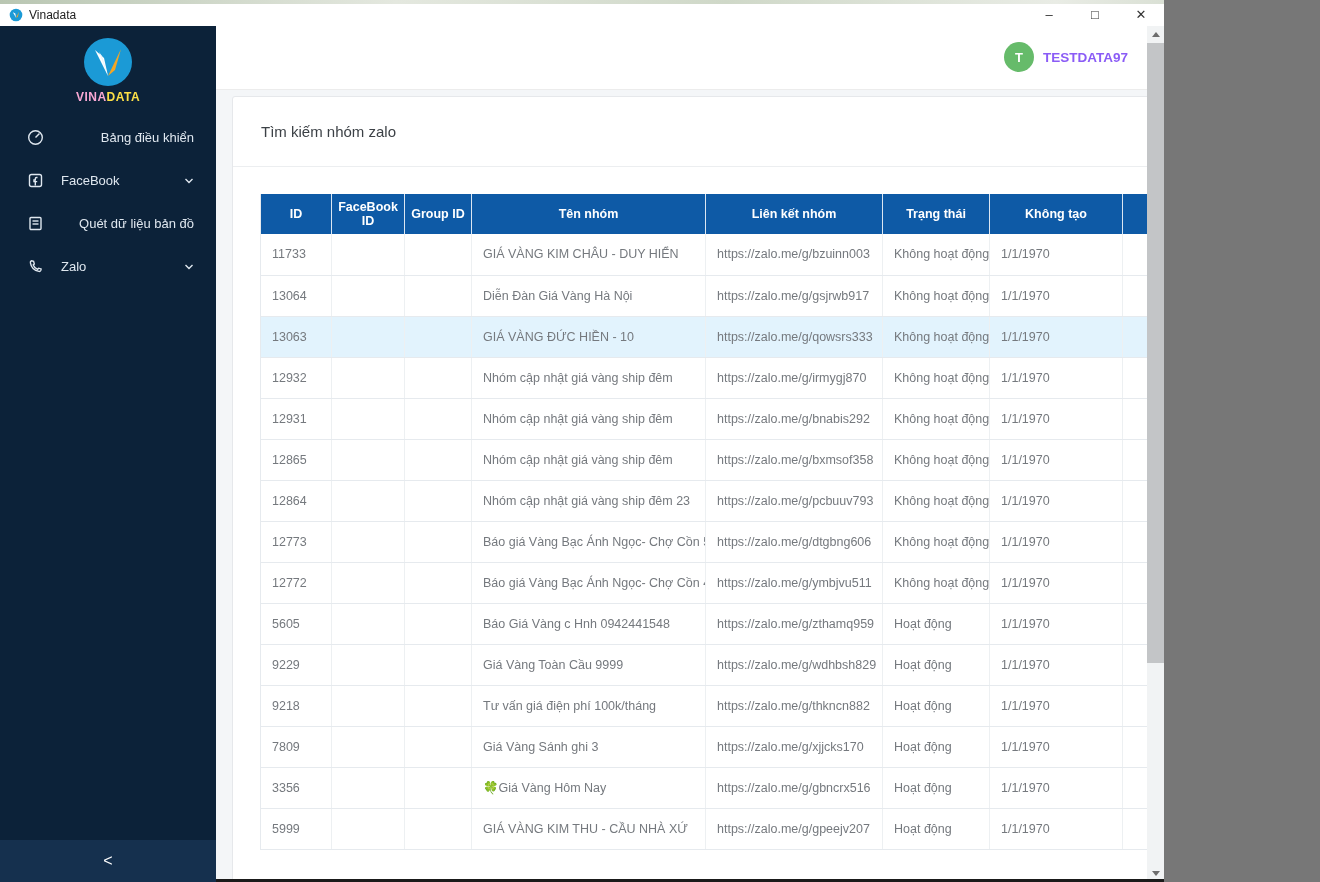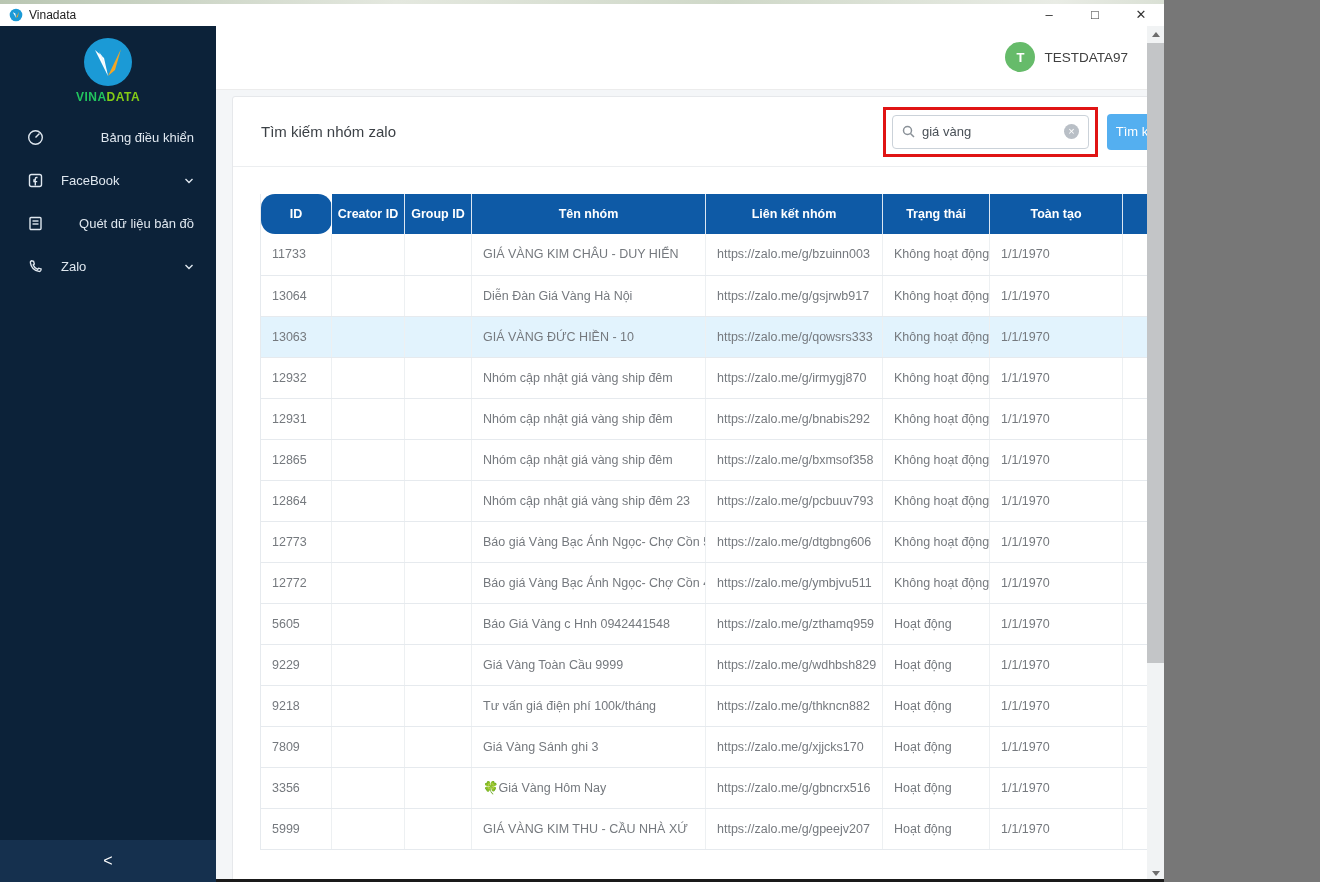--- a/index.html
+++ b/index.html
@@ -16,38 +16,38 @@
     display:flex; align-items:center; padding-left:9px; border-bottom:1px solid #f0f0f0; }
   .titlebar .app-logo { width:14px; height:14px; margin-right:6px; }
   .titlebar .app-name { font-size:12px; color:#222; }
   .win-controls { margin-left:auto; display:flex; align-items:center; }
   .win-btn { width:46px; text-align:center; color:#333; font-size:13px; cursor:default; line-height:22px; }
   
   .sidebar { position:absolute; left:0; top:26px; width:216px; bottom:0; background:#0c2239; }
   .brand { padding-top:10px; text-align:center; }
   .brand-logo { width:52px; height:52px; display:block; margin:0 auto; }
   .brand-name { margin-top:2px; font-size:12px; font-weight:bold; letter-spacing:.5px; }
-  .brand-name .p1 { color:#22c55e; }
-  .brand-name .p2 { color:#84cc16; }
+  .brand-name .p1 { color:#f9a8d4; }
+  .brand-name .p2 { color:#fde047; }
   .nav { margin-top:12px; }
   .nav-item { height:43px; display:flex; align-items:center; padding:0 22px 0 27px;
     color:#dfe7ef; font-size:13px; cursor:pointer;justify-content:space-between; }
   .nav-item .nico { width:17px; height:17px; margin-right:17px; flex:none; }
   .nav-item svg { stroke:#dfe7ef; fill:none; stroke-width:1.4; }
   .nav-item .chev { margin-left:auto; }
   .sidebar-footer { position:absolute; left:0; bottom:0; width:216px; height:42px;
     background:#15304e; display:flex; align-items:center; justify-content:center;
     color:#fff; font-size:16px; cursor:pointer; }
   
   .main { position:absolute; left:216px; top:26px; right:0; bottom:0; background:#f4f6f8; }
   .topbar { position:absolute; left:0; top:0; right:0; height:64px; background:#fff; border-bottom:1px solid #ececec; }
   .user-badge { position:absolute; right:36px; top:16px; display:flex; align-items:center; gap:9px; cursor:pointer; }
   .avatar { width:30px; height:30px; border-radius:50%; background:#66bb6a; color:#fff;
     font-size:13px; font-weight:bold; display:flex; align-items:center; justify-content:center; }
-  .user-name { color:#404040; font-size:13.5px; font-weight:normal; }
+  .user-name { color:#8b5cf6; font-size:13.5px; font-weight:bold; }
   
   .card { position:absolute; left:16px; top:70px; width:1064px; height:800px;
     background:#fff; border:1px solid #e6e8eb; border-radius:3px; }
   .card-header { position:relative; height:70px; border-bottom:1px solid #eceef0;
     display:flex; align-items:center; padding-left:28px; }
   .page-title { font-size:15px; font-weight:normal; color:#3c4146; }
   .header-controls { margin-left:auto; display:flex; align-items:center; margin-right:16px; }
   .annotation-box { border:3px solid #e01414; padding:5px 6px; margin-right:9px; }
   .search-box { width:197px; height:34px; border:1px solid #cbd2d9; border-radius:4px;
     display:flex; align-items:center; padding:0 9px; background:#fff; }
@@ -58,21 +58,21 @@
     font-size:11px; line-height:14px; text-align:center; flex:none; cursor:pointer; }
   .btn { height:36px; border:none; border-radius:4px; color:#fff; font-size:13px;
     font-family:inherit; cursor:pointer; }
   .btn-search { width:71px; background:#54aff0; margin-right:16px; }
   .btn-export { width:85px; background:#128a12; }
   
   .table-wrap { margin:27px 0 0 27px; width:1010px; overflow:hidden; }
   table { border-collapse:collapse; table-layout:fixed; width:1003px; border-left:1px solid #e6eaee; }
   thead th { background:#0e5aa6; color:#fff; font-size:12.5px; font-weight:bold;
     height:40px; text-align:center; border-left:1px solid rgba(255,255,255,.85); padding:0 4px; }
-  thead th:first-child { border-left:none;border-radius:14px; }
+  thead th:first-child { border-left:none; }
   thead th.sliver { background:#0e5aa6; }
   tbody td { height:41px; font-size:12.5px; color:#75797e; border-bottom:1px solid #e6eaee;
     border-right:1px solid #edf0f2; padding:0 11px; overflow:hidden; white-space:nowrap; }
   tbody td.sliver { border-right:none; padding:0; }
   tbody tr.hl td { background:#e2f3fd; }
   
   .scrollbar { position:absolute; right:0; top:26px; width:17px; bottom:0; background:#f1f3f4; }
   .sb-btn { position:absolute; left:0; width:17px; height:17px; display:flex; align-items:center; justify-content:center; cursor:pointer; }
   .sb-up { top:0; } .sb-down { bottom:0; }
   .tri-up { width:0; height:0; border-left:4px solid transparent; border-right:4px solid transparent; border-bottom:5px solid #6d6d6d; }
@@ -161,58 +161,44 @@
     <div class="topbar">
       <div class="user-badge">
         <div class="avatar">T</div>
         <span class="user-name">TESTDATA97</span>
       </div>
     </div>
 
     <div class="card">
       <div class="card-header">
         <span class="page-title">Tìm kiếm nhóm zalo</span>
-        <div class="header-controls">
-          <div class="annotation-box">
-            <div class="search-box">
-              <svg width="13" height="13" viewBox="0 0 13 13">
-                <circle cx="5.5" cy="5.5" r="4"></circle>
-                  <line x1="8.5" y1="8.5" x2="12" y2="12"></line>
-              </svg>
-              <input class="search-input" type="text" value="giá vàng" style="">
-              <span class="clear-btn">×</span>
-            </div>
-          </div>
-          <button class="btn btn-search">Tìm kiếm</button>
-          <button class="btn btn-export">Xuất Excel</button>
-        </div>
       </div>
 
       <div class="table-wrap">
         <table>
           <colgroup>
             <col style="width:71px">
               <col style="width:73px">
               <col style="width:67px">
             <col style="width:234px">
               <col style="width:177px">
               <col style="width:107px">
             <col style="width:133px">
               <col style="width:134px">
               <col style="width:7px">
           </colgroup>
           <thead>
               <tr>
                 <th>ID</th>
-                <th>Creator ID</th>
+                <th>FaceBook ID</th>
                 <th>Group ID</th>
                 <th>Tên nhóm</th>
                 <th>Liên kết nhóm</th>
                 <th>Trạng thái</th>
-                <th>Toàn tạo</th>
+                <th>Không tạo</th>
                 <th>Số điện thoại</th>
                 <th class="sliver"></th>
               </tr>
             </thead>
           <tbody>
               <tr>
                 <td>11733</td>
                 <td></td>
                 <td></td>
                 <td>GIÁ VÀNG KIM CHÂU - DUY HIỂN</td>

